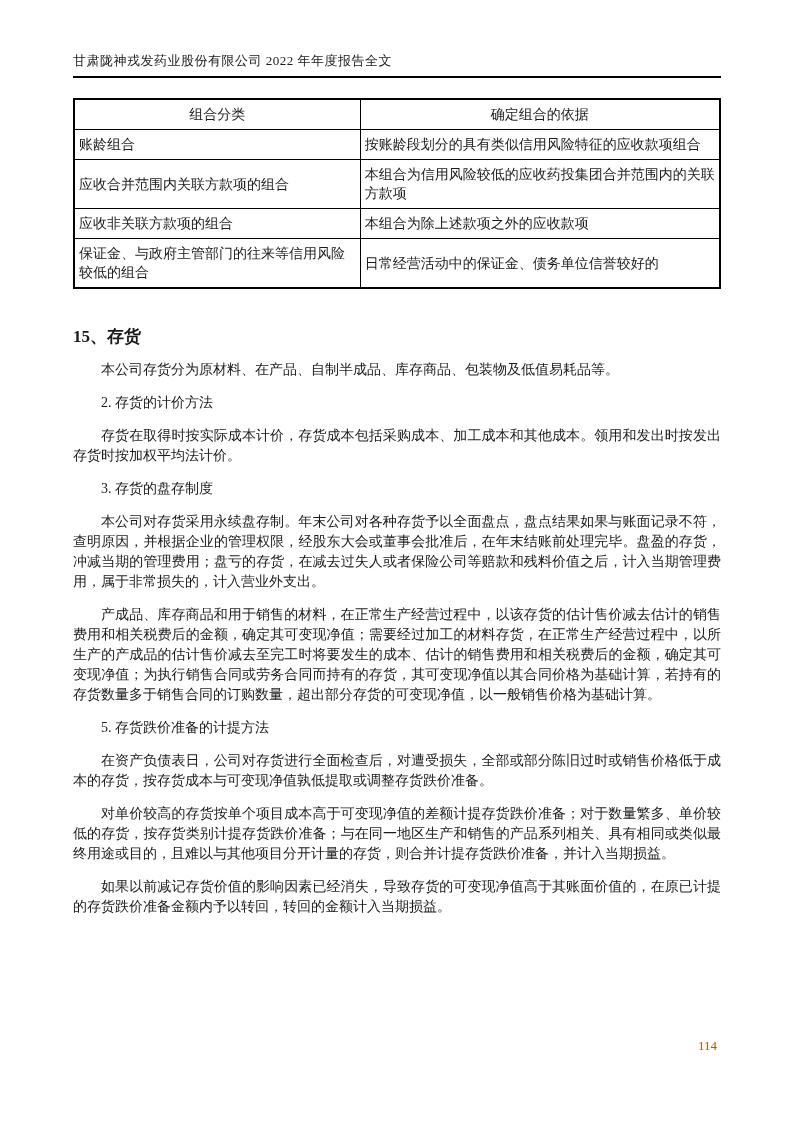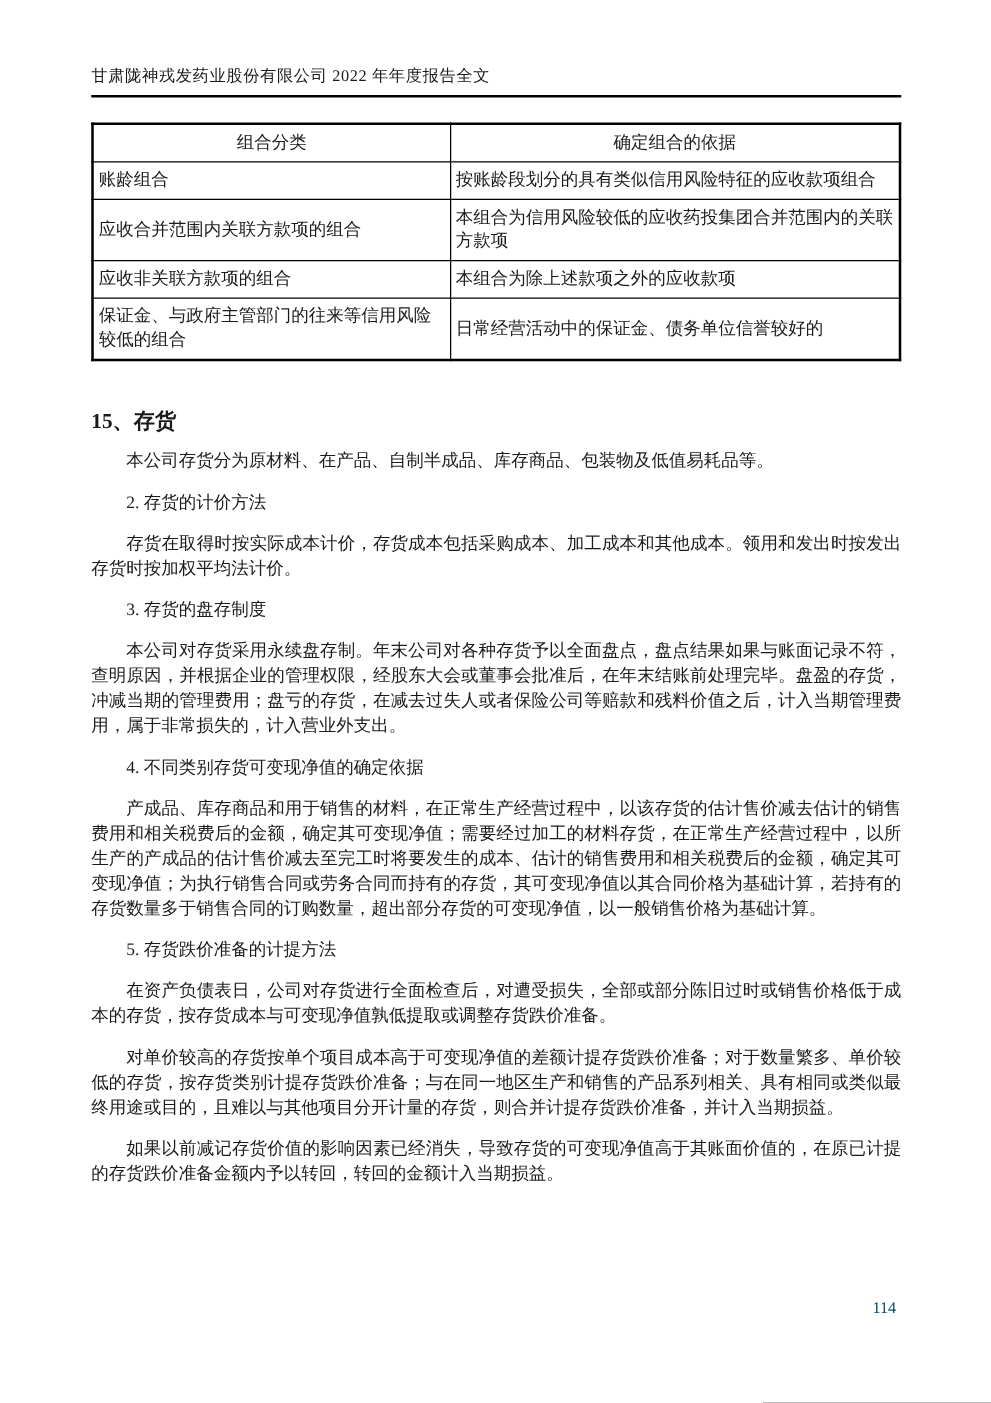--- a/index.html
+++ b/index.html
@@ -64,21 +64,21 @@
     margin: 13px 0;
     line-height: 20px;
     text-align: justify;
     text-indent: 28px;
   }
   .page-number {
     position: absolute;
     top: 1038px;
     right: 76px;
     font-size: 13px;
-    color: #0c4a6e;
+    color: #a16207;
   }
 </style>
 </head>
 <body>
 
 <div class="page">
   <div class="content">
 
     <div class="doc-header">甘肃陇神戎发药业股份有限公司 2022 年年度报告全文</div>
     <div class="header-rule"></div>
@@ -128,21 +128,20 @@
     <div class="item-heading">2. 存货的计价方法</div>
   <p class="para">存货在取得时按实际成本计价，存货成本包括采购成本、加工成本和其他成本。领用和发出时按发出存货时按加权平均法计价。</p>
         </div>
 
   <div>
     <div class="item-heading">3. 存货的盘存制度</div>
   <p class="para">本公司对存货采用永续盘存制。年末公司对各种存货予以全面盘点，盘点结果如果与账面记录不符，查明原因，并根据企业的管理权限，经股东大会或董事会批准后，在年末结账前处理完毕。盘盈的存货，冲减当期的管理费用；盘亏的存货，在减去过失人或者保险公司等赔款和残料价值之后，计入当期管理费用，属于非常损失的，计入营业外支出。</p>
         </div>
 
   <div>
-    <div class="item-heading">4. 不同类别存货可变现净值的确定依据</div>
   <p class="para">产成品、库存商品和用于销售的材料，在正常生产经营过程中，以该存货的估计售价减去估计的销售费用和相关税费后的金额，确定其可变现净值；需要经过加工的材料存货，在正常生产经营过程中，以所生产的产成品的估计售价减去至完工时将要发生的成本、估计的销售费用和相关税费后的金额，确定其可变现净值；为执行销售合同或劳务合同而持有的存货，其可变现净值以其合同价格为基础计算，若持有的存货数量多于销售合同的订购数量，超出部分存货的可变现净值，以一般销售价格为基础计算。</p>
         </div>
 
   <div>
     <div class="item-heading">5. 存货跌价准备的计提方法</div>
   <p class="para">在资产负债表日，公司对存货进行全面检查后，对遭受损失，全部或部分陈旧过时或销售价格低于成本的存货，按存货成本与可变现净值孰低提取或调整存货跌价准备。</p>
           <p class="para">对单价较高的存货按单个项目成本高于可变现净值的差额计提存货跌价准备；对于数量繁多、单价较低的存货，按存货类别计提存货跌价准备；与在同一地区生产和销售的产品系列相关、具有相同或类似最终用途或目的，且难以与其他项目分开计量的存货，则合并计提存货跌价准备，并计入当期损益。</p>
           <p class="para">如果以前减记存货价值的影响因素已经消失，导致存货的可变现净值高于其账面价值的，在原已计提的存货跌价准备金额内予以转回，转回的金额计入当期损益。</p>
         </div>
 </div>

